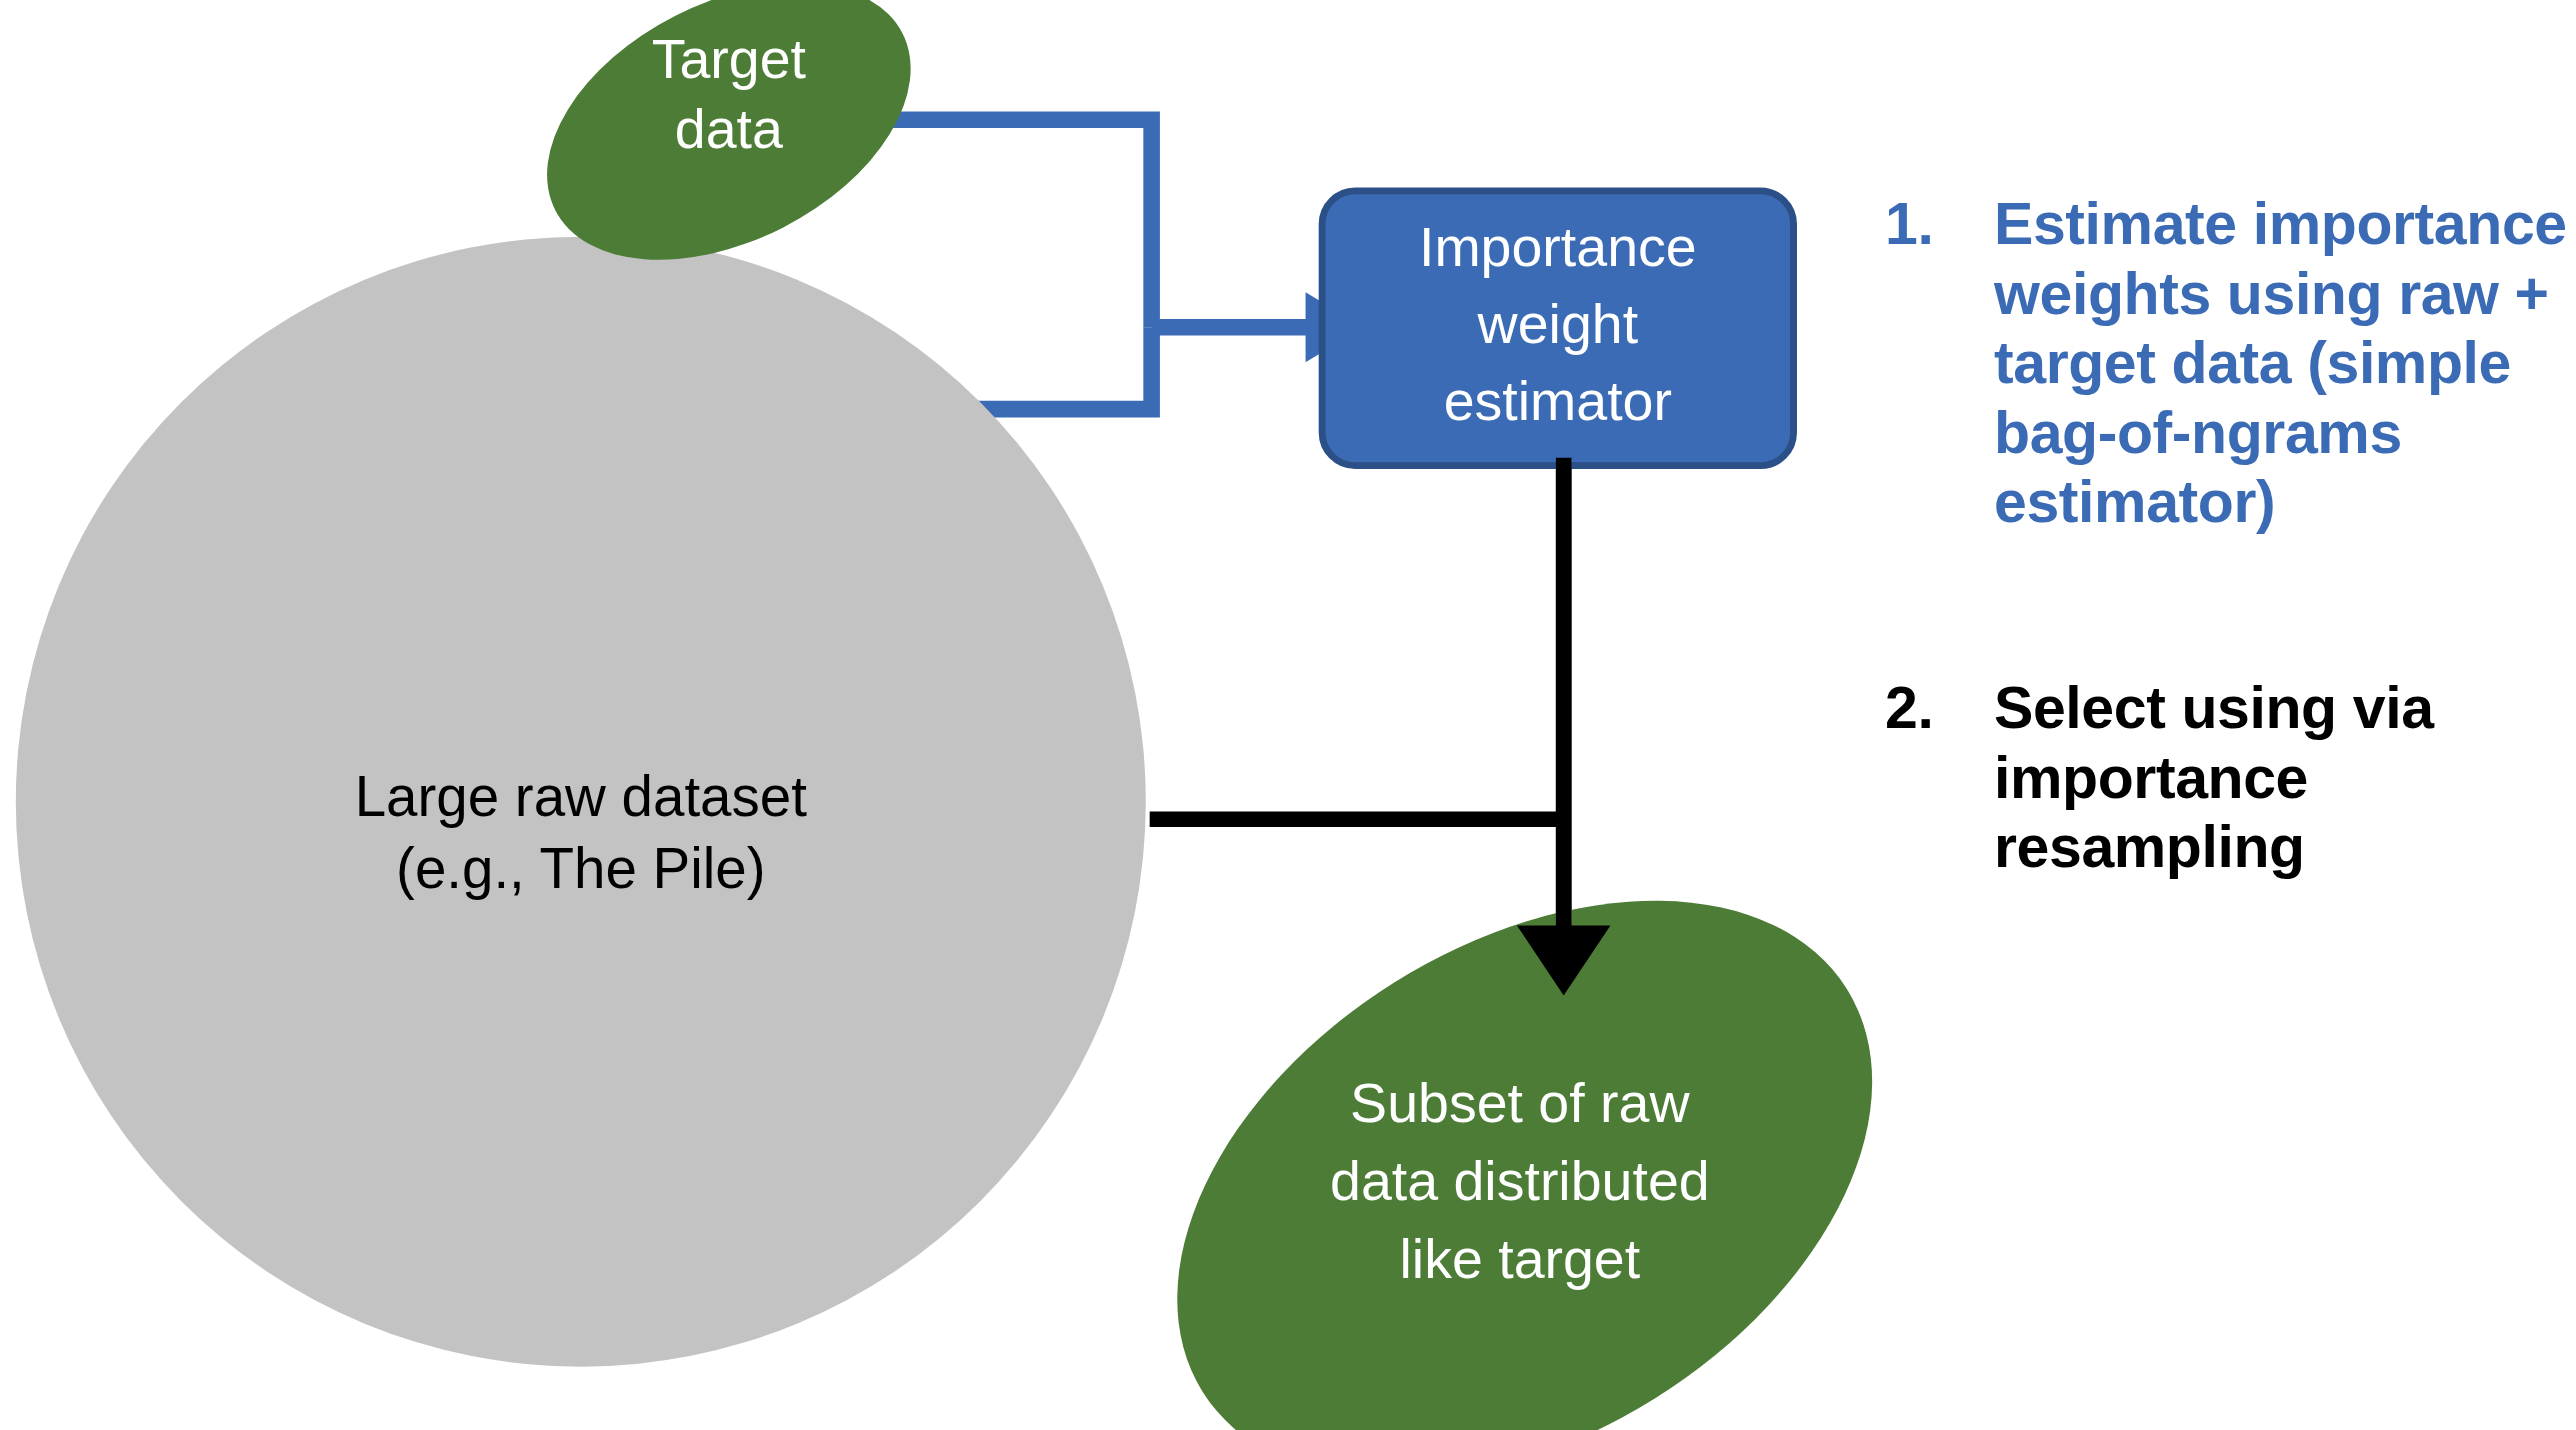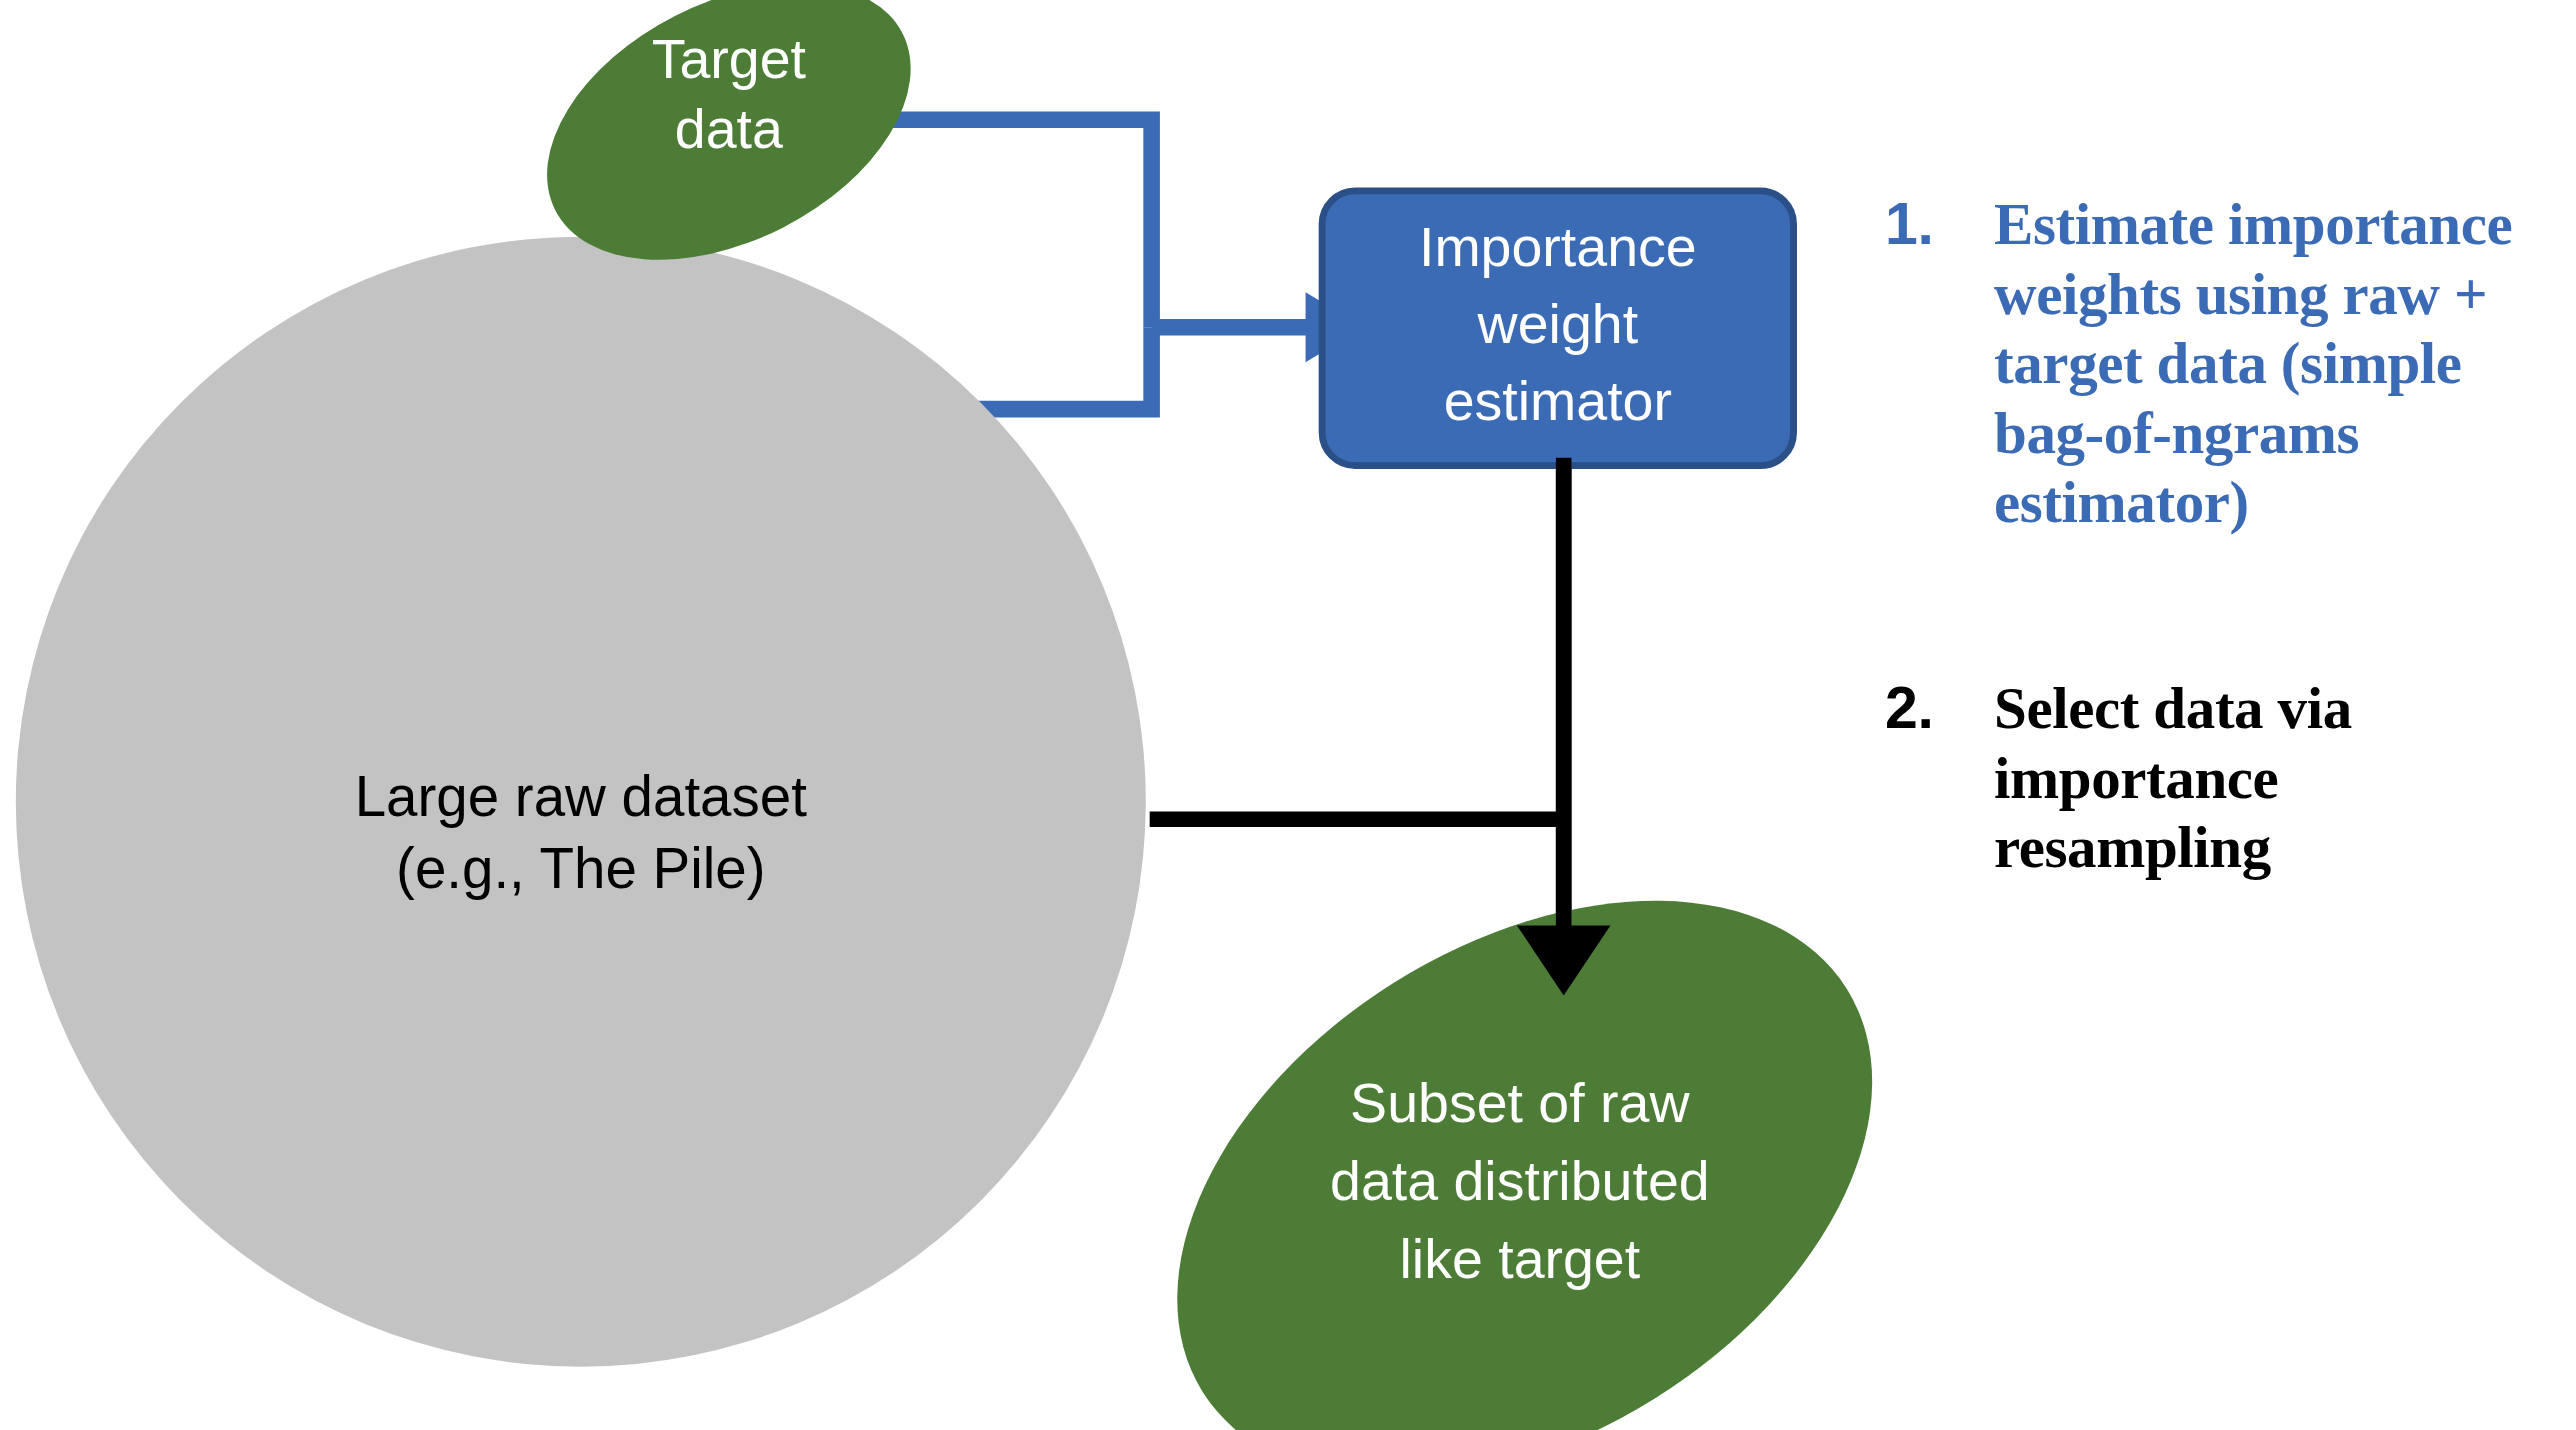--- a/index.html
+++ b/index.html
@@ -42,21 +42,20 @@
     font-size: 59px;
     line-height: 1.18;
     letter-spacing: -0.4px;
   }
   .step-num {
     flex: 0 0 auto;
     width: 109px;
   }
   .step-text {
     flex: 1 1 auto;
-    font-family: Liberation Serif, serif;
   }
   #step-1 { color: #3B6BB5; }
   #step-2 { color: #000000; margin-top: 136px; }
 </style>
 </head>
 <body>
 
 <div id="canvas">
 
   <svg id="diagram-svg" viewBox="0 0 2644 1468">
@@ -119,19 +118,19 @@
 
   <div class="steps-panel">
 
     <div class="step-row" id="step-1">
       <span class="step-num">1.</span>
       <span class="step-text">Estimate importance weights using raw + target data (simple bag-of-ngrams estimator)</span>
     </div>
 
     <div class="step-row" id="step-2">
       <span class="step-num">2.</span>
-      <span class="step-text">Select data via importance resampling</span>
+      <span class="step-text">Select using via importance resampling</span>
     </div>
 
   </div>
 
 </div>
 
 
 </body></html>

